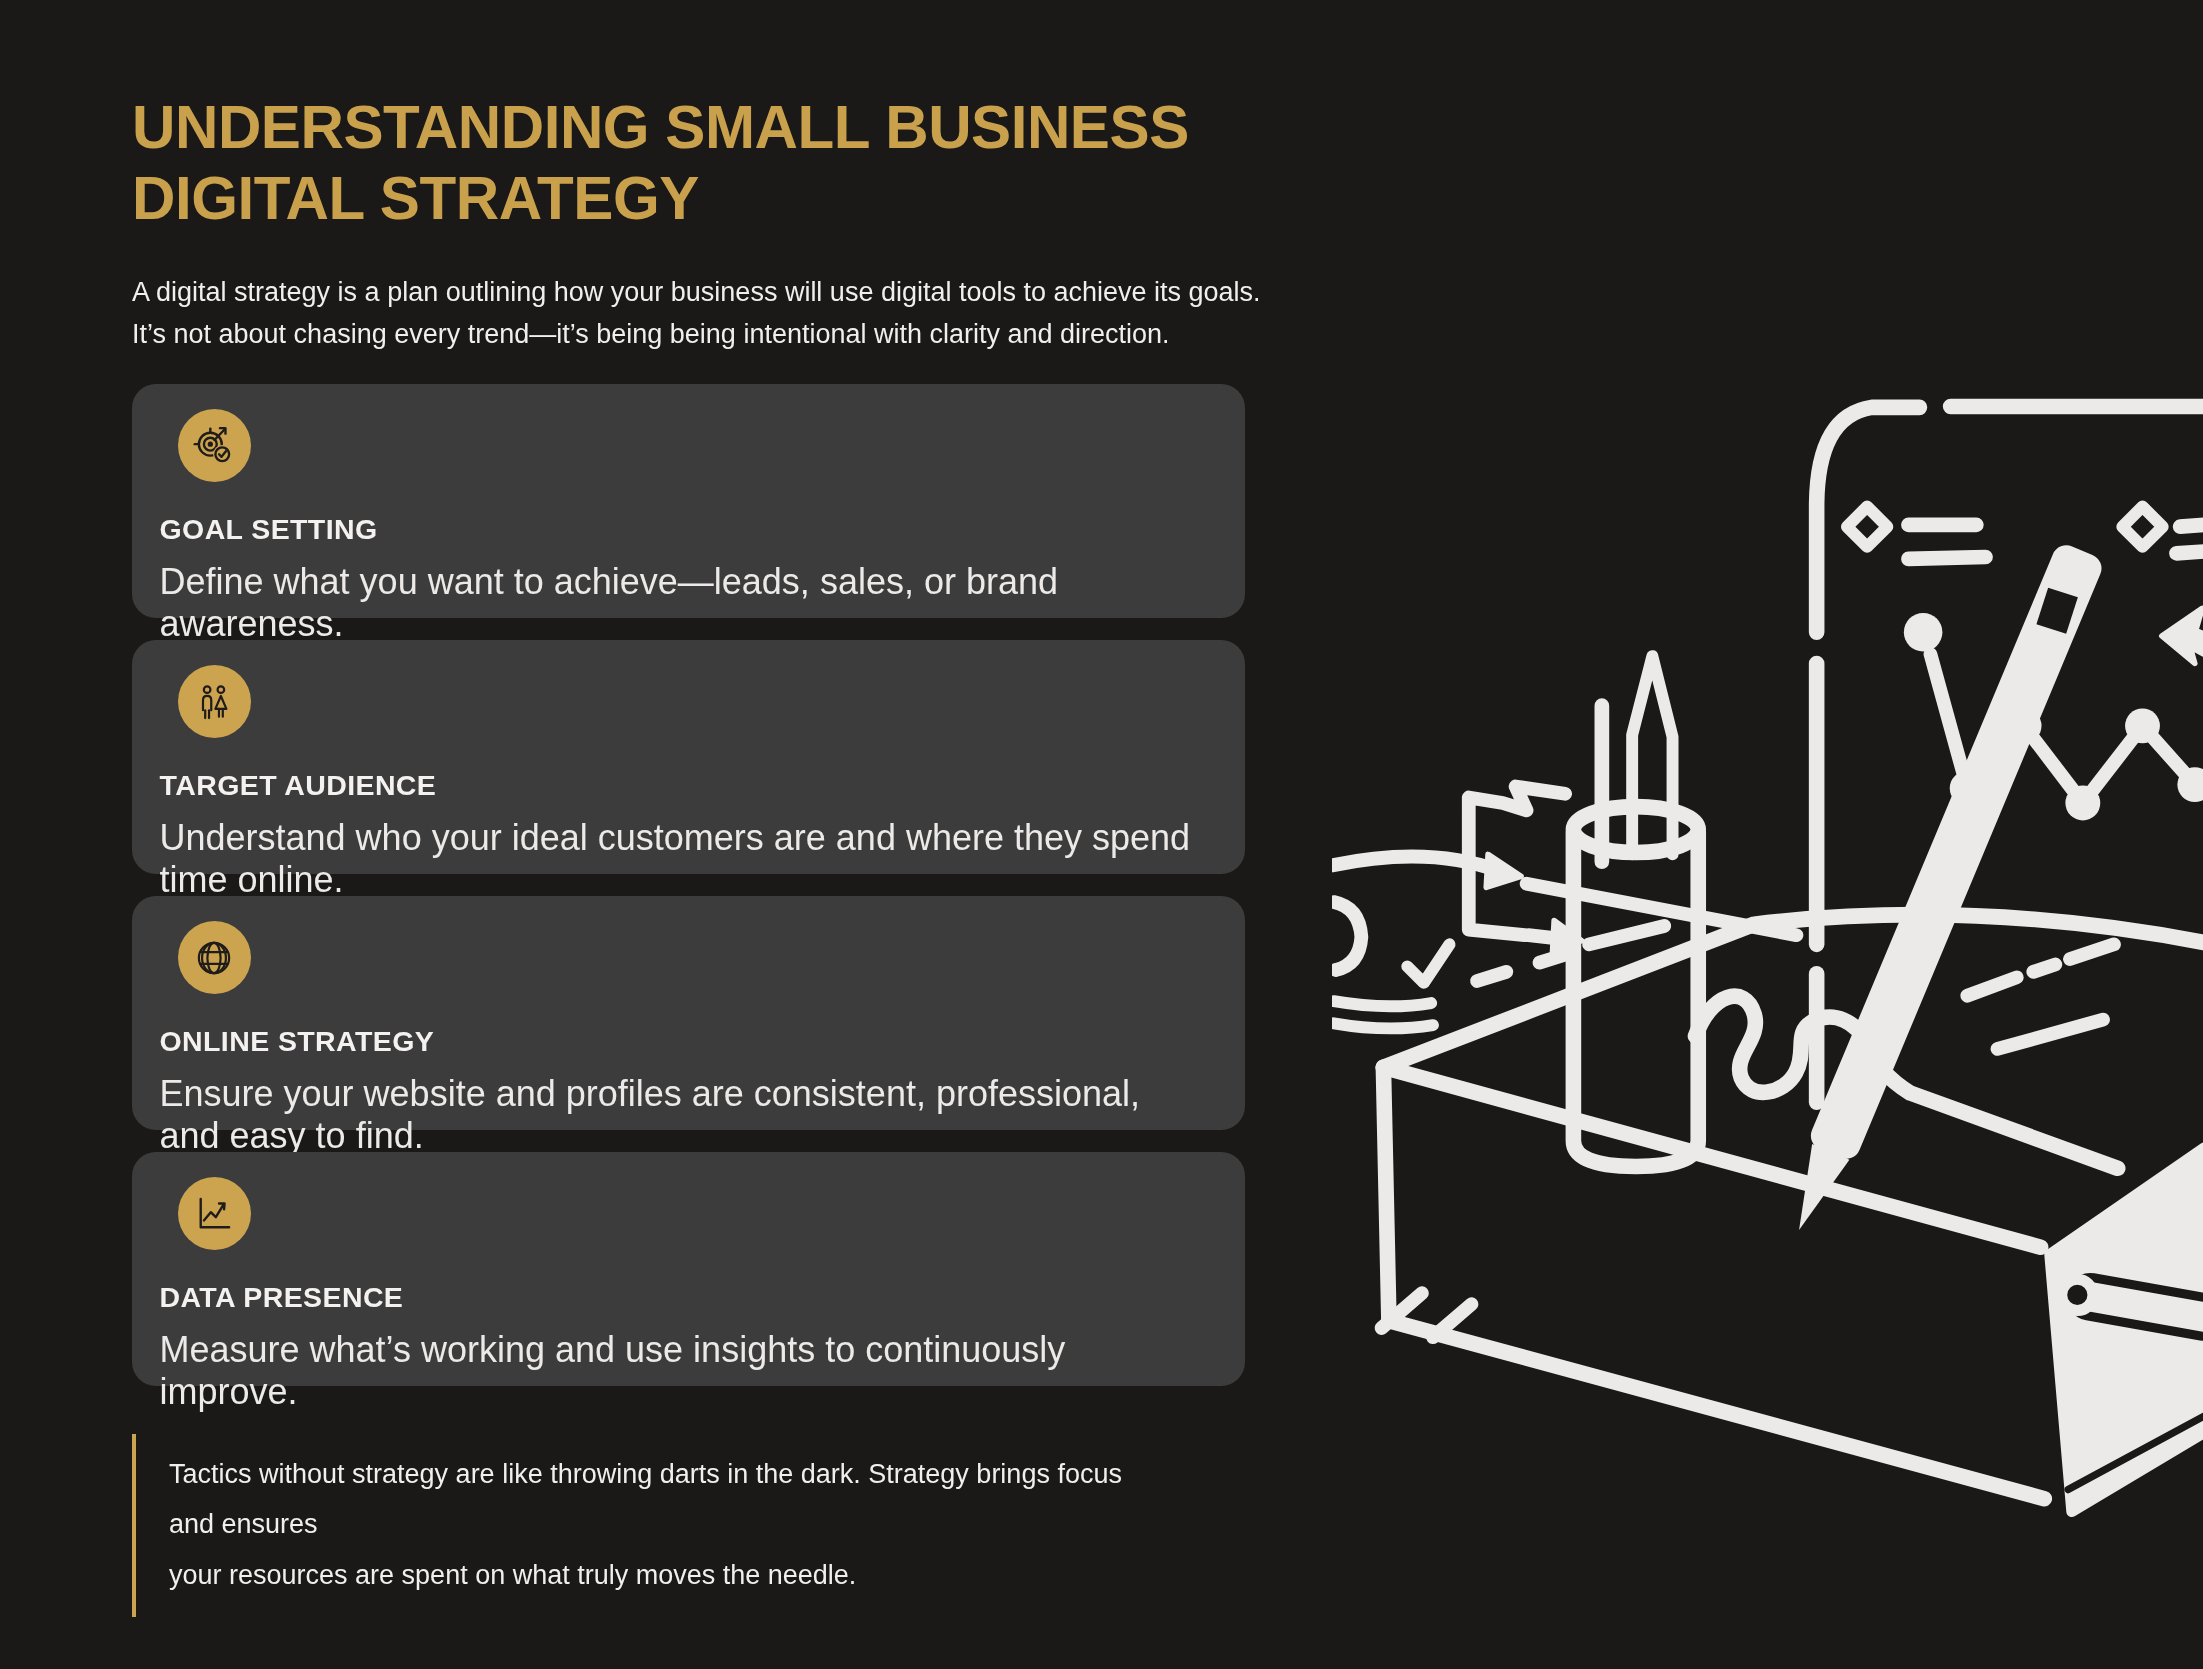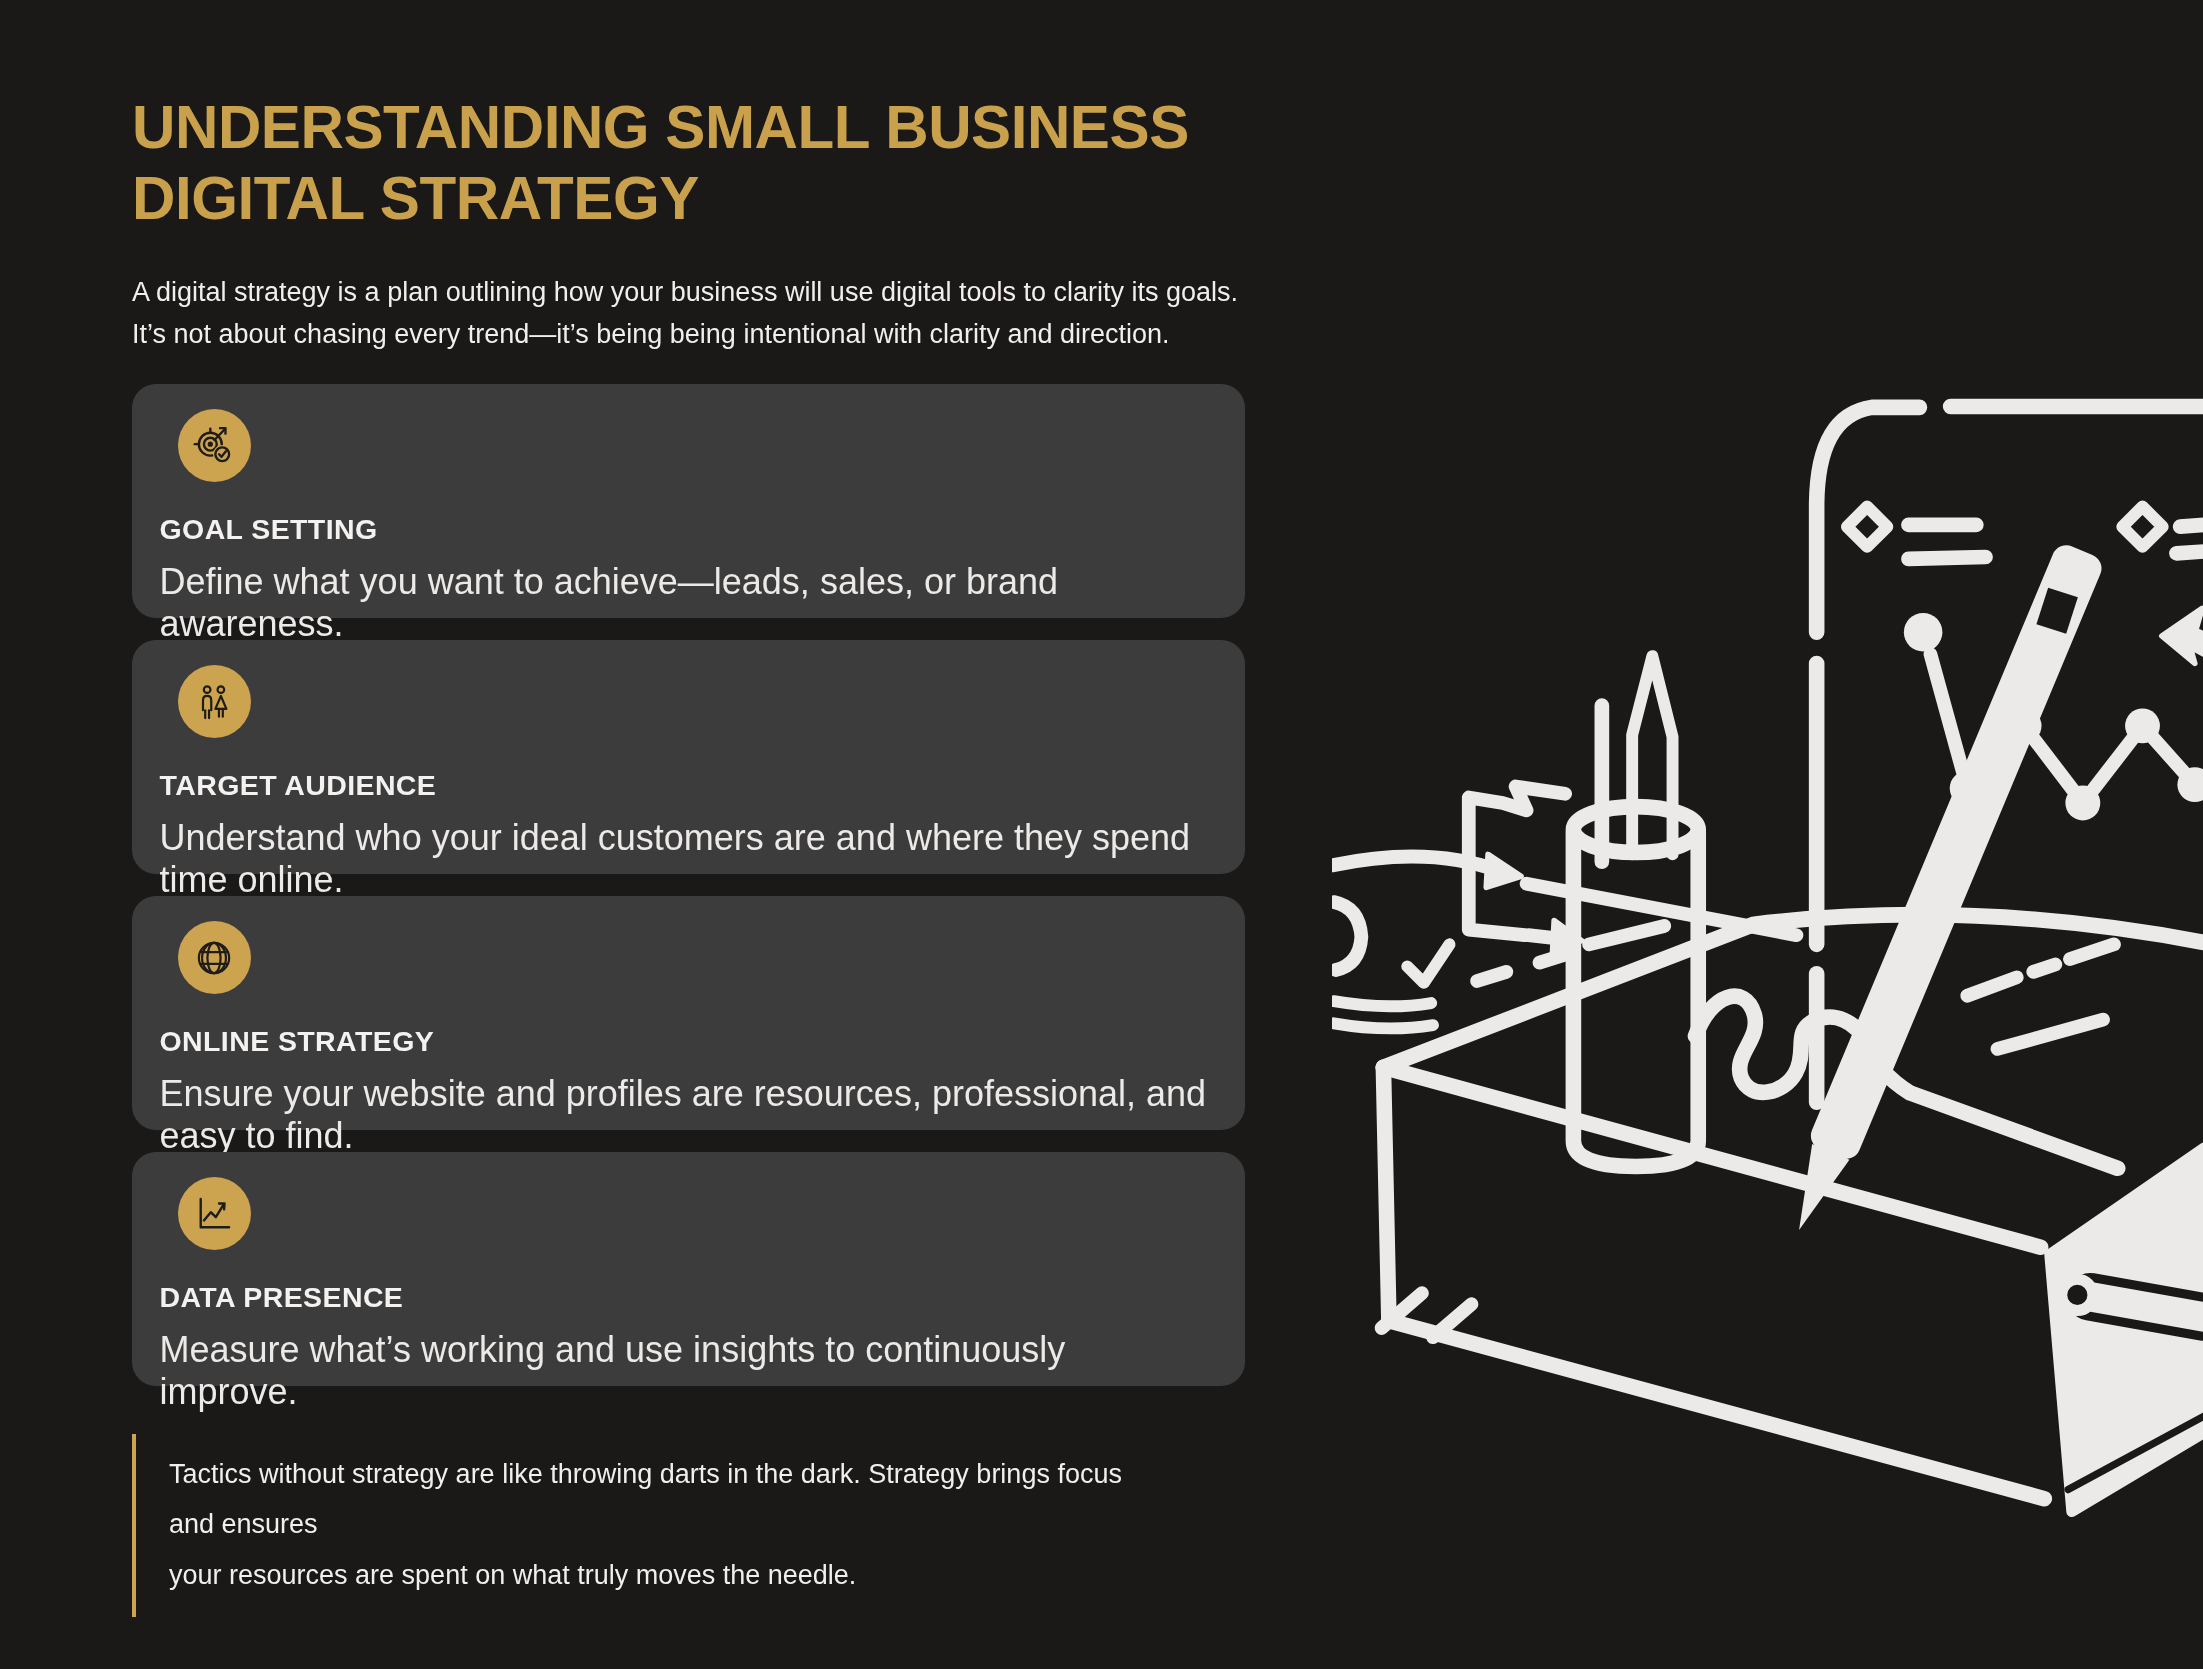--- a/index.html
+++ b/index.html
@@ -47,21 +47,21 @@
   .illustration{
     position:absolute;left:1332px;top:349px;width:872px;height:1321px;
   }
 </style>
 </head>
 <body>
 
 <h1 class="page-title">UNDERSTANDING SMALL BUSINESS DIGITAL STRATEGY</h1>
 
 <div class="intro">
-  <div>A digital strategy is a plan outlining how your business will use digital tools to clarity its goals.</div>
+  <div>A digital strategy is a plan outlining how your business will use digital tools to achieve its goals.</div>
   <div>It’s not about chasing every trend—it’s being being intentional with clarity and direction.</div>
 </div>
 
 <div class="cards">
   <article class="card">
     <div class="icon-circle">
         <svg width="44" height="44" viewBox="0 0 48 48" fill="none" stroke="#1F1C1A" stroke-width="2.6" stroke-linecap="round" stroke-linejoin="round">
     <circle cx="20" cy="22" r="12.5"></circle>
     <circle cx="20" cy="22" r="7"></circle>
     <circle cx="20" cy="22" r="1.6" fill="#1F1C1A"></circle>
@@ -99,21 +99,21 @@
     <div class="icon-circle">
         <svg width="44" height="44" viewBox="0 0 48 48" fill="none" stroke="#1F1C1A" stroke-width="2.4" stroke-linecap="round" stroke-linejoin="round">
     <circle cx="24" cy="24" r="16.5"></circle>
     <ellipse cx="24" cy="24" rx="7.2" ry="16.5"></ellipse>
     <ellipse cx="24" cy="24" rx="13" ry="16.5"></ellipse>
     <path d="M 9.5 17.5 L 38.5 17.5"></path>
     <path d="M 9.5 30.5 L 38.5 30.5"></path>
   </svg>
       </div>
     <h2>ONLINE STRATEGY</h2>
-    <p>Ensure your website and profiles are resources, professional, and easy to find.</p>
+    <p>Ensure your website and profiles are consistent, professional, and easy to find.</p>
   </article>
 
   <article class="card">
     <div class="icon-circle">
         <svg width="44" height="44" viewBox="0 0 48 48" fill="none" stroke="#1F1C1A" stroke-width="2.6" stroke-linecap="round" stroke-linejoin="round">
     <path d="M 9.5 7.5 L 9.5 38.5 L 40.5 38.5"></path>
     <path d="M 13 31 L 20.5 22 L 26 27.5 L 34.5 13.5"></path>
     <path d="M 29.5 12.5 L 35.5 12.5 L 35 19"></path>
   </svg>
       </div>

